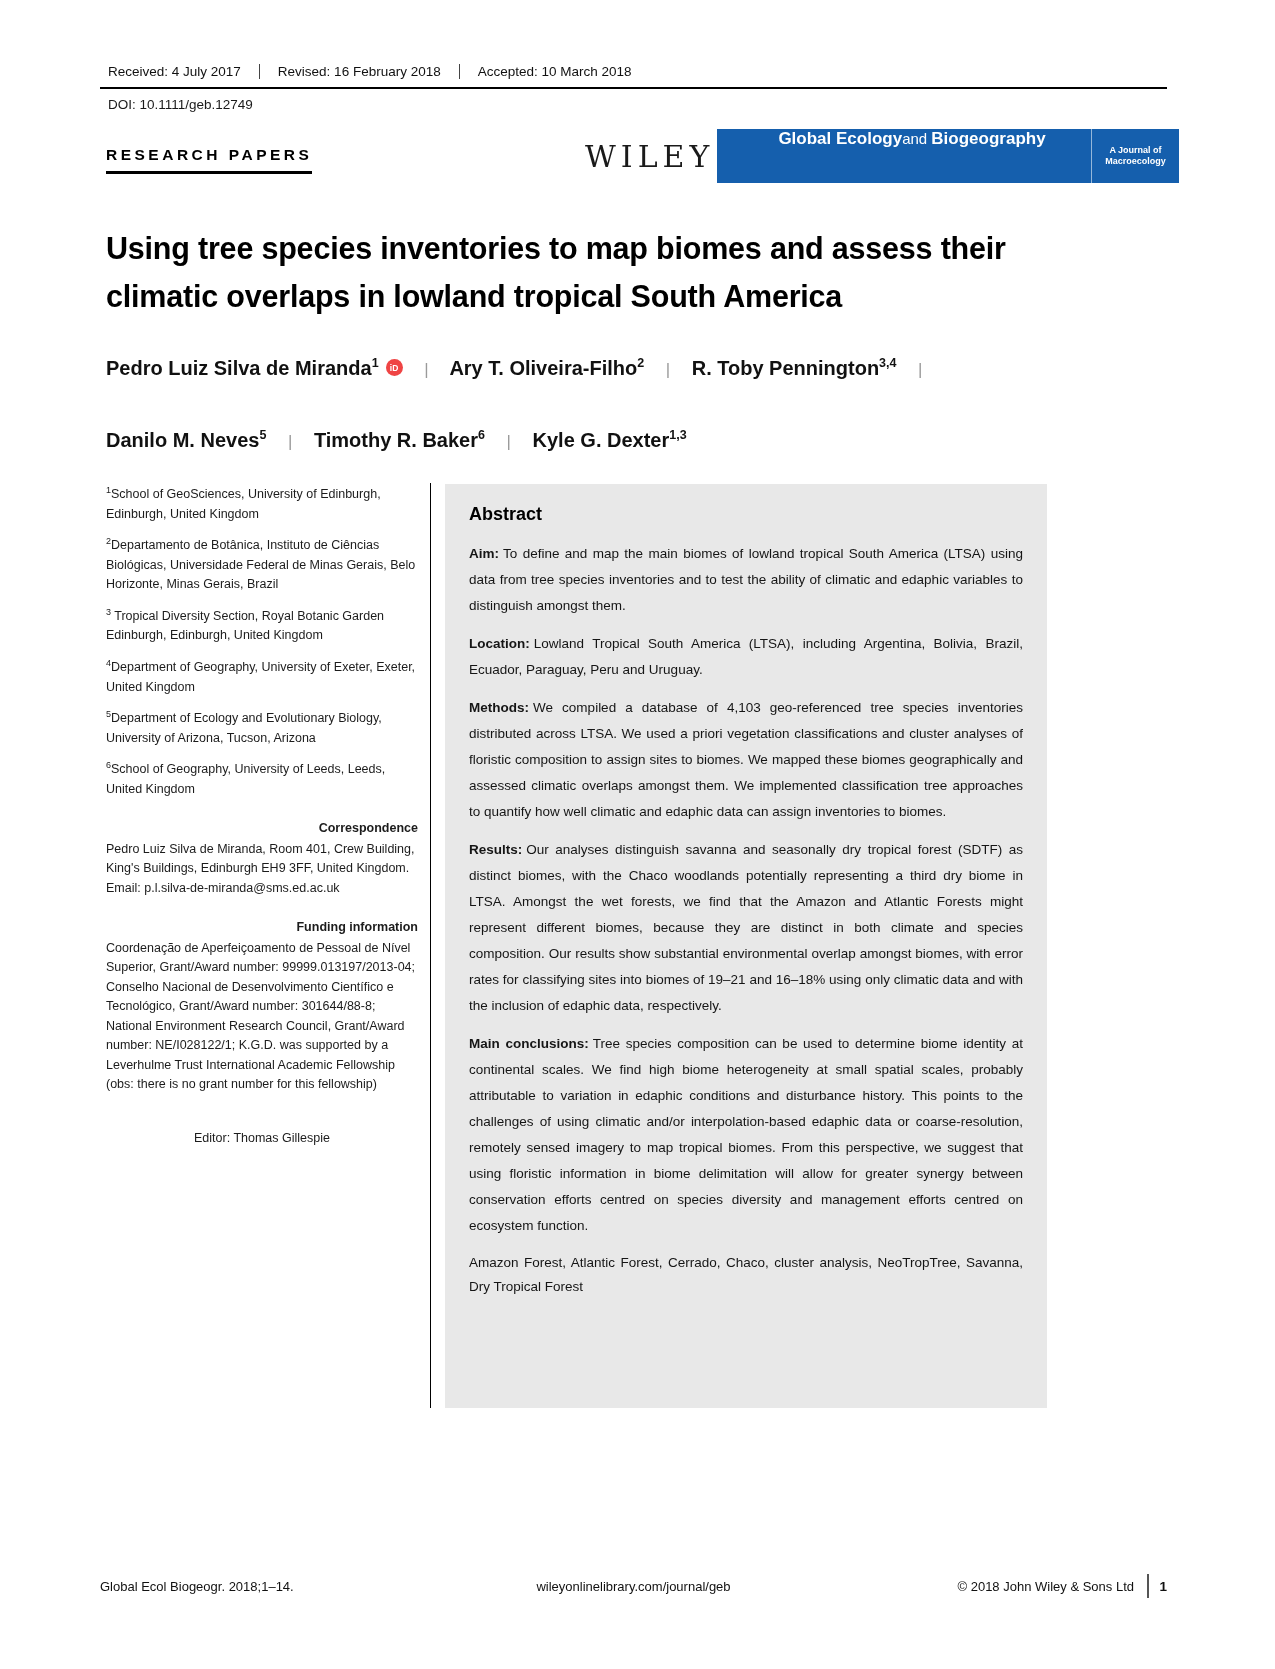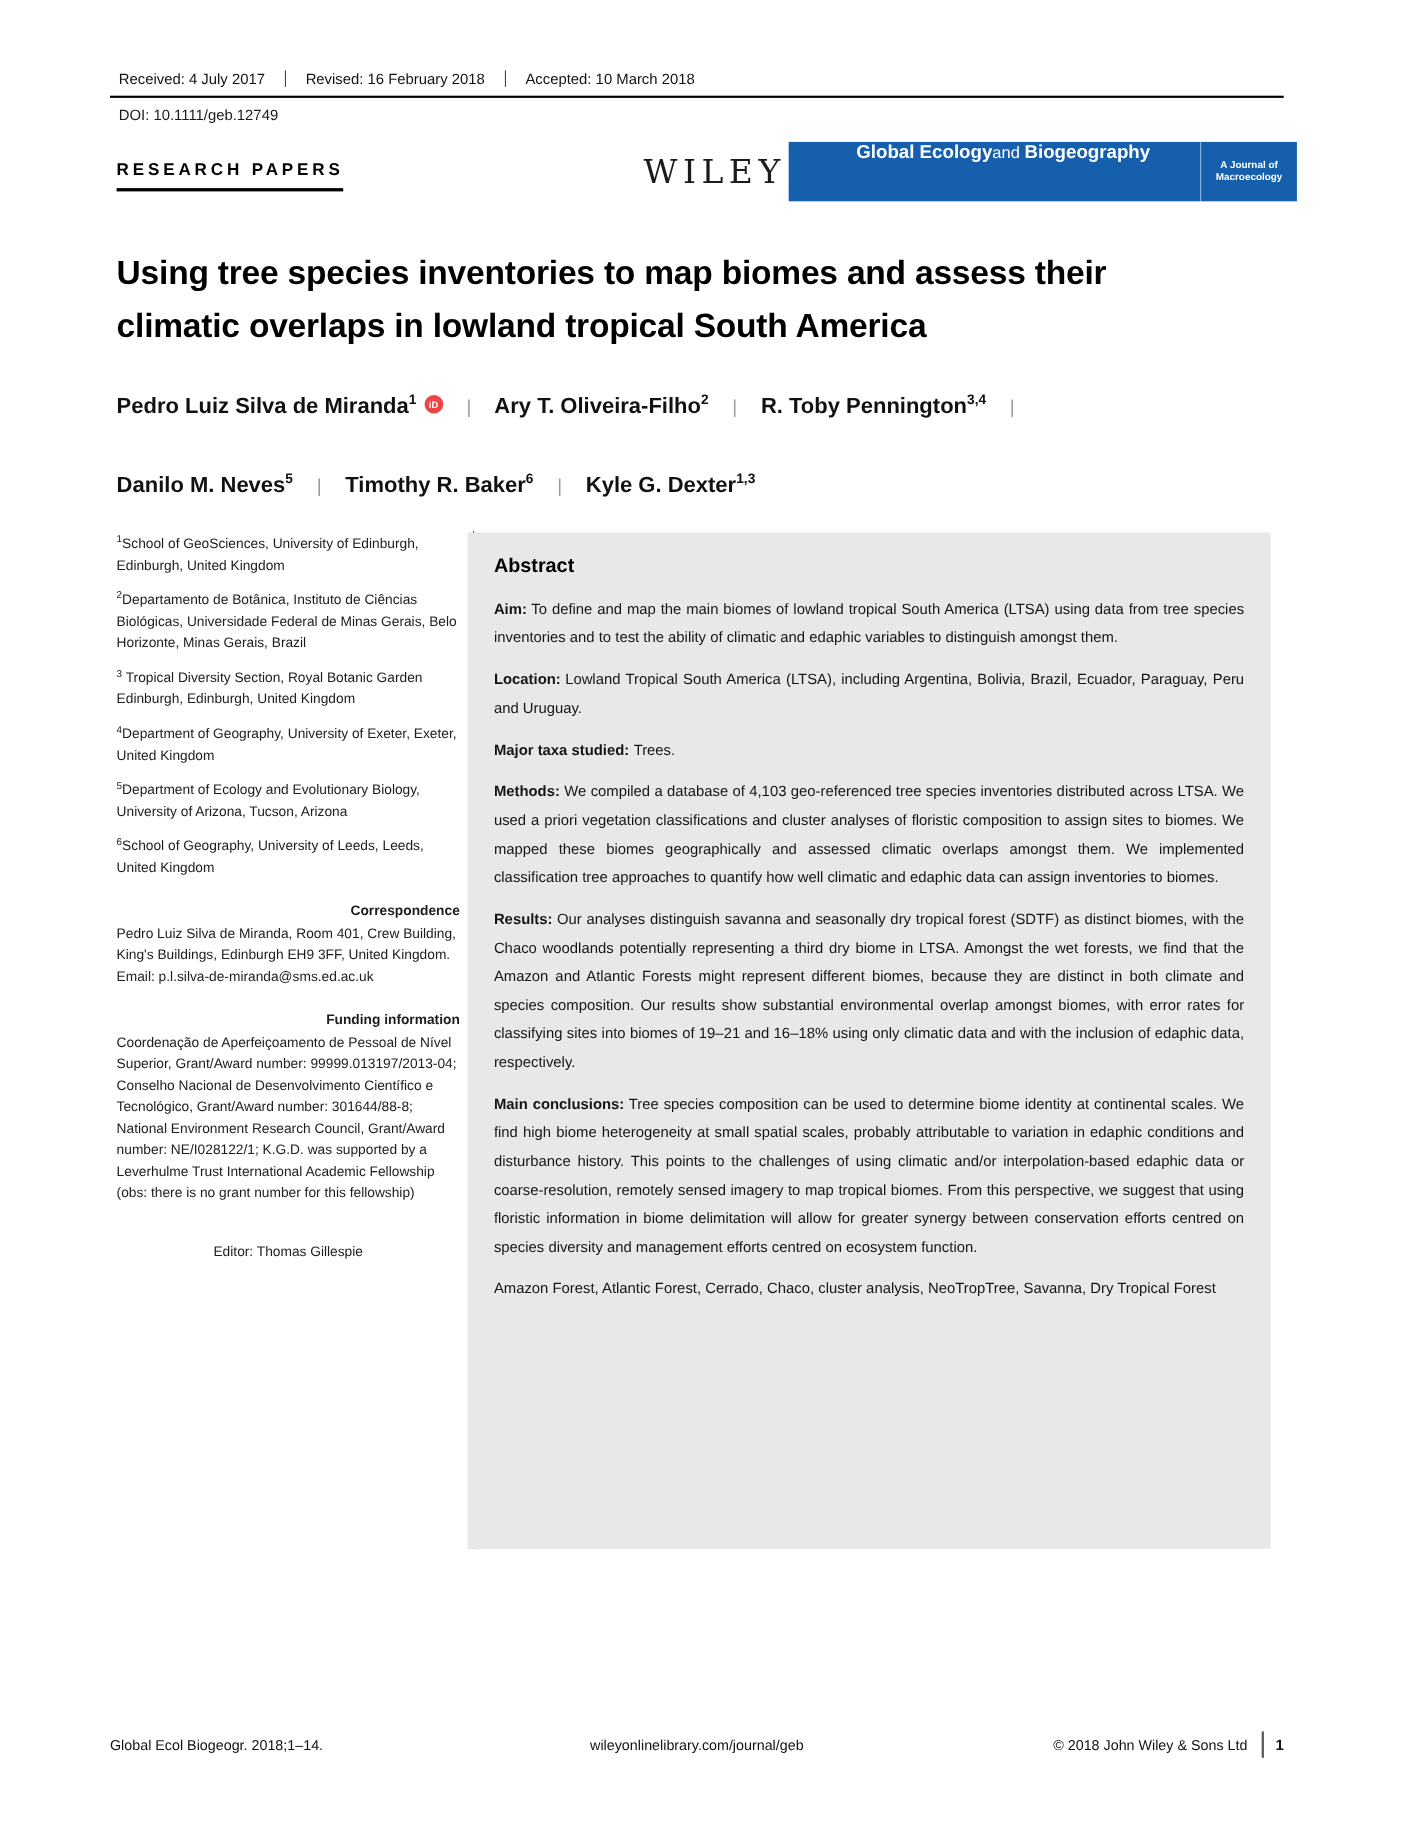--- a/index.html
+++ b/index.html
@@ -58,21 +58,21 @@
   .left-col sup { font-size:9px; }
   .affil { margin-bottom:8px; }
   .col-heading { font-weight:bold; margin-top:20px; margin-bottom:1px;text-align:right; }
   .editor-line { margin-top:34px;text-align:center; }
 
   
   .v-rule { position:absolute; left:430px; top:483px; width:1px; height:925px; background:#000; }
 
   
   .abstract-box {
-    position:absolute; left:425px; top:484px; width:730px; min-height:924px;
+    position:absolute; left:445px; top:484px; width:602px; min-height:924px;
     padding:20px 24px 24px 24px;
   }
   .abstract-heading { font-size:18px; font-weight:bold; color:#000; margin-bottom:16px; }
   .abs-p { font-size:13.5px; line-height:26px; text-align:justify; margin-bottom:12px; color:#151515; }
   .p-label { font-weight:bold; margin-right:4px; }
   .kw-heading { font-size:12.5px; font-weight:bold; letter-spacing:2.5px; margin-top:20px; margin-bottom:8px; color:#000; }
   .kw-text { font-size:13.5px; line-height:24px; text-align:justify; color:#151515; }
 
   
   .footer { position:absolute; left:100px; top:1574px; width:1067px; display:flex; align-items:center; font-size:13px; color:#111; }
@@ -156,21 +156,20 @@
     <div class="editor-line">Editor: Thomas Gillespie</div>
   </div>
 
   <div class="v-rule"></div>
 
   <div class="abstract-box" style="background:#e8e8e8;">
     <div class="abstract-heading">Abstract</div>
 
     <p class="abs-p"><span class="p-label">Aim:</span><span>To define and map the main biomes of lowland tropical South America (LTSA) using data from tree species inventories and to test the ability of climatic and edaphic variables to distinguish amongst them.</span></p>
     <p class="abs-p"><span class="p-label">Location:</span><span>Lowland Tropical South America (LTSA), including Argentina, Bolivia, Brazil, Ecuador, Paraguay, Peru and Uruguay.</span></p>
-    <p class="abs-p"><span class="p-label">Major taxa studied:</span><span>Trees.</span></p>
     <p class="abs-p"><span class="p-label">Methods:</span><span>We compiled a database of 4,103 geo-referenced tree species inventories distributed across LTSA. We used a priori vegetation classifications and cluster analyses of floristic composition to assign sites to biomes. We mapped these biomes geographically and assessed climatic overlaps amongst them. We implemented classification tree approaches to quantify how well climatic and edaphic data can assign inventories to biomes.</span></p>
     <p class="abs-p"><span class="p-label">Results:</span><span>Our analyses distinguish savanna and seasonally dry tropical forest (SDTF) as distinct biomes, with the Chaco woodlands potentially representing a third dry biome in LTSA. Amongst the wet forests, we find that the Amazon and Atlantic Forests might represent different biomes, because they are distinct in both climate and species composition. Our results show substantial environmental overlap amongst biomes, with error rates for classifying sites into biomes of 19–21 and 16–18% using only climatic data and with the inclusion of edaphic data, respectively.</span></p>
     <p class="abs-p"><span class="p-label">Main conclusions:</span><span>Tree species composition can be used to determine biome identity at continental scales. We find high biome heterogeneity at small spatial scales, probably attributable to variation in edaphic conditions and disturbance history. This points to the challenges of using climatic and/or interpolation-based edaphic data or coarse-resolution, remotely sensed imagery to map tropical biomes. From this perspective, we suggest that using floristic information in biome delimitation will allow for greater synergy between conservation efforts centred on species diversity and management efforts centred on ecosystem function.</span></p>
 
     <div class="kw-text">Amazon Forest, Atlantic Forest, Cerrado, Chaco, cluster analysis, NeoTropTree, Savanna, Dry Tropical Forest</div>
   </div>
 
   <div class="footer">
     <div class="footer-left"><span class="jabbr">Global Ecol Biogeogr.</span><span> 2018;1–14.</span></div>
     <div class="footer-center">wileyonlinelibrary.com/journal/geb</div>

